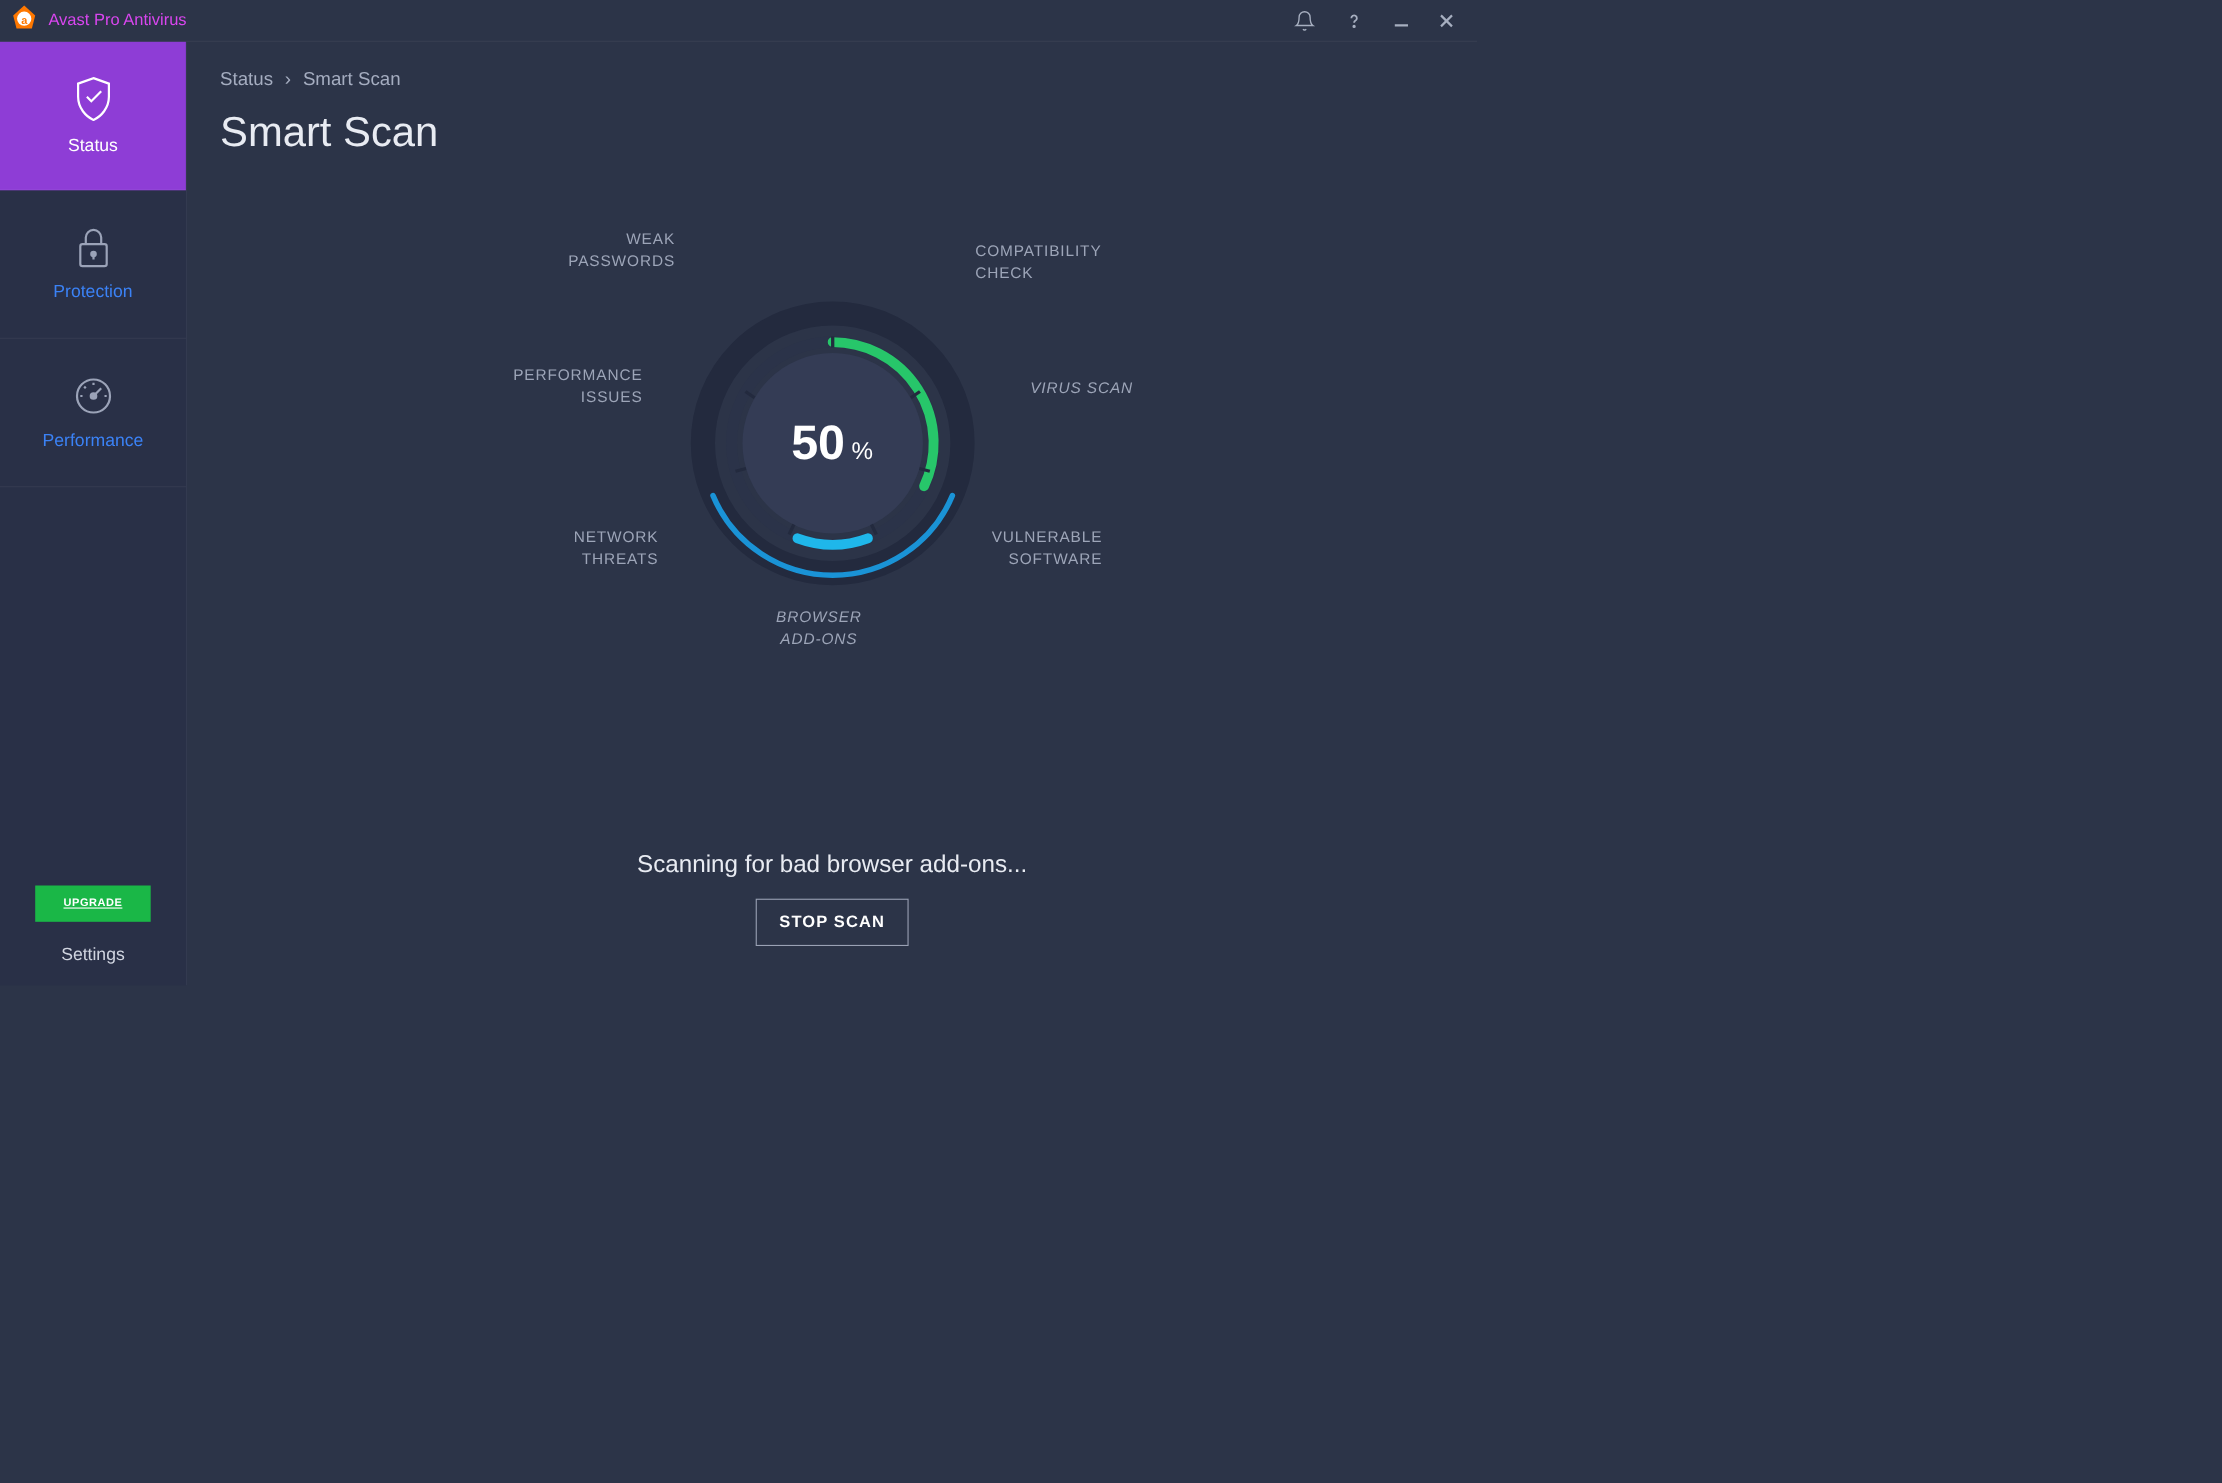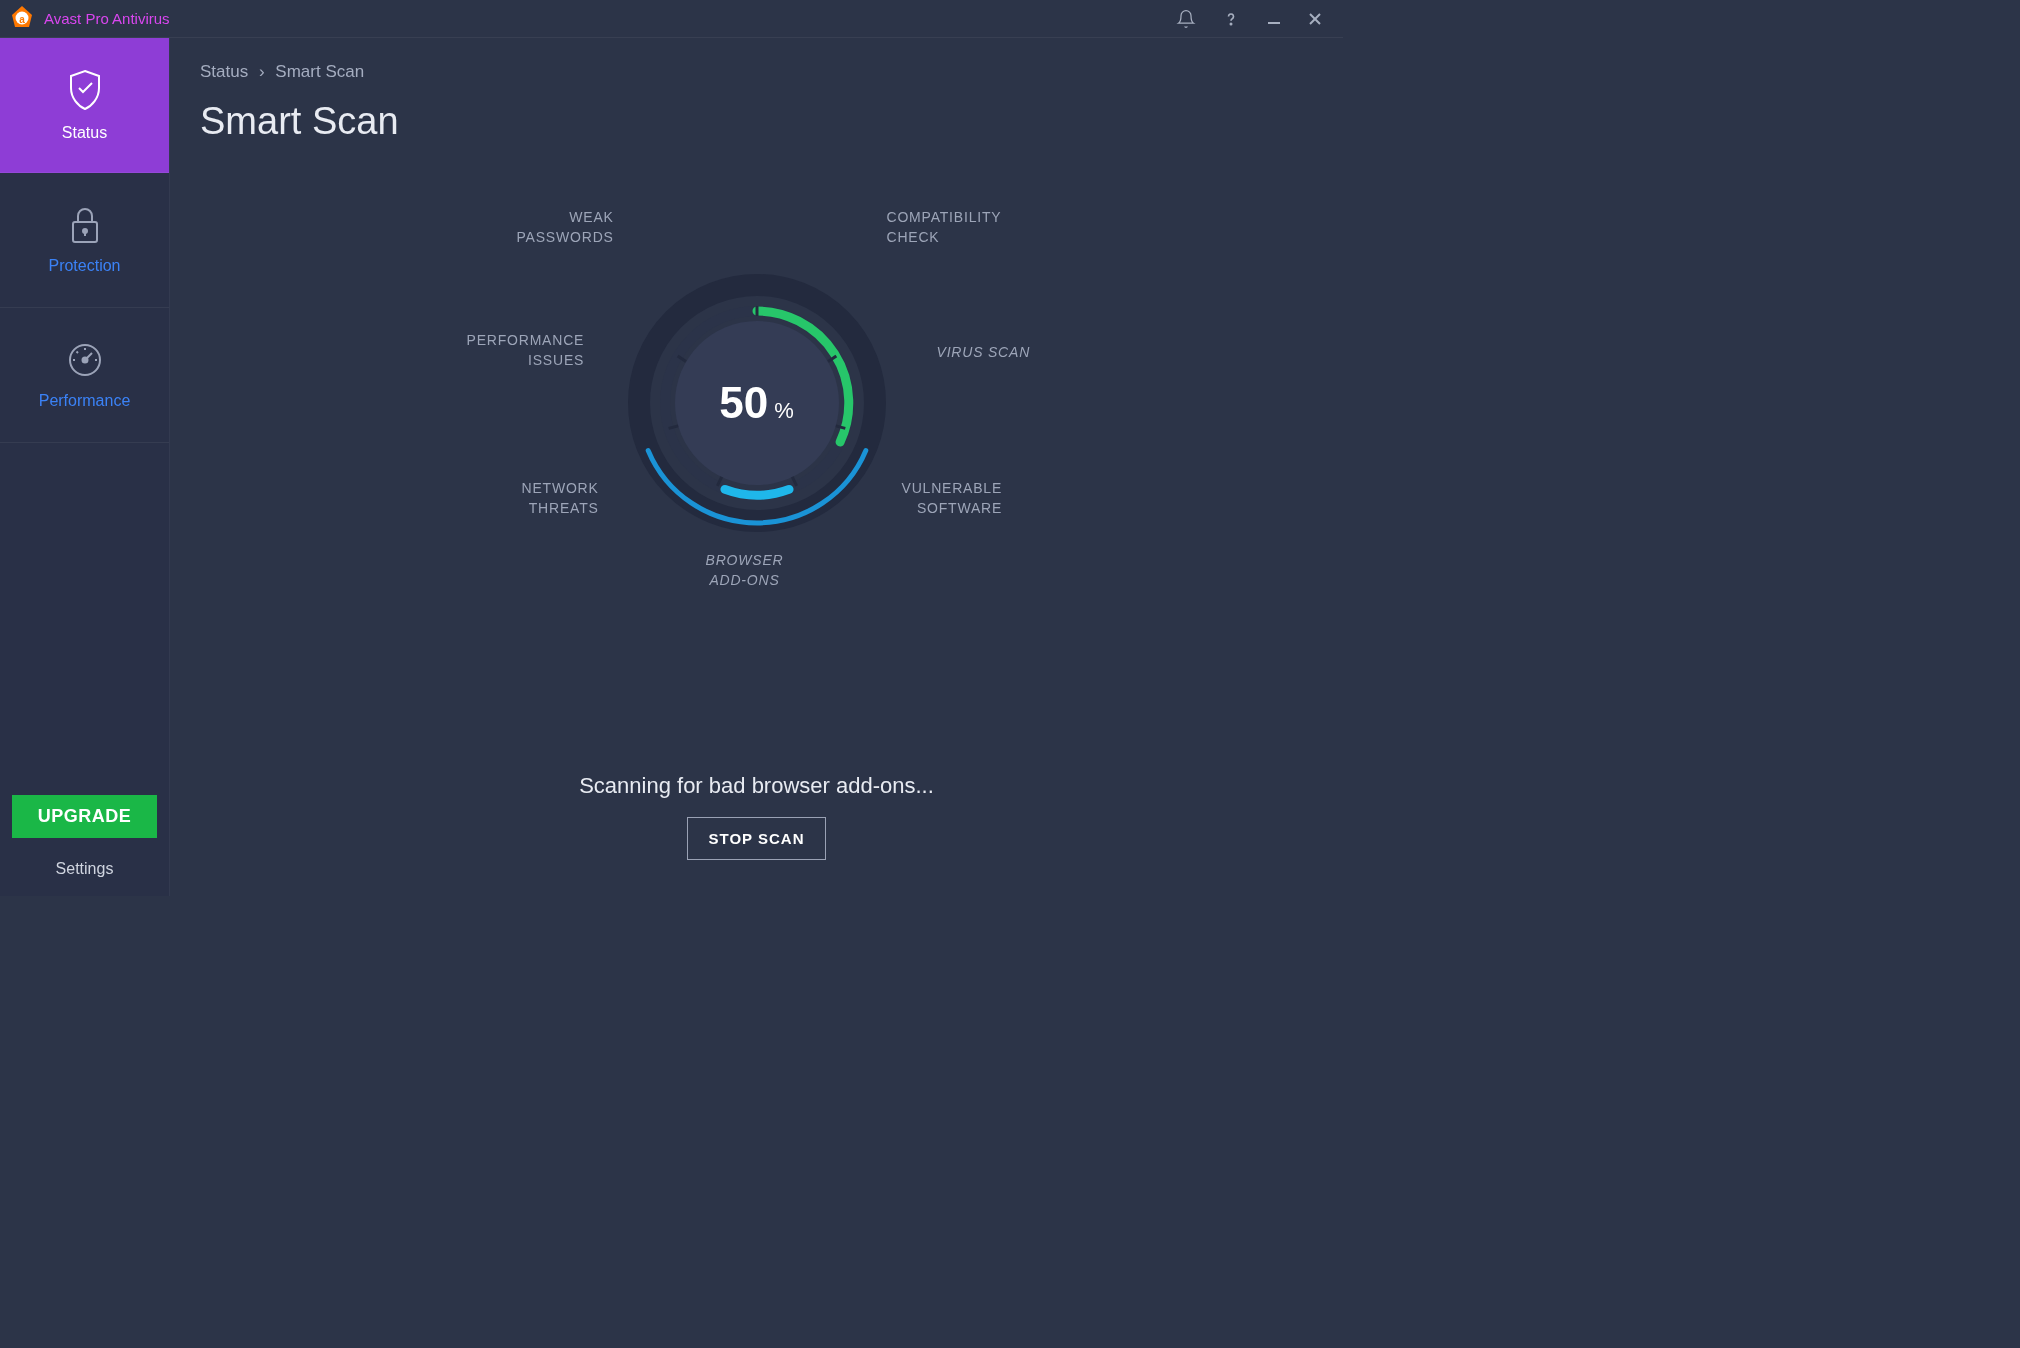--- a/index.html
+++ b/index.html
@@ -84,25 +84,26 @@
       margin-top: auto;
       display: flex;
       flex-direction: column;
       align-items: center;
     }
     .upgrade-btn {
       background: #1ab747;
       color: #ffffff;
       border: none;
       padding: 11px 26px;
-      font-size: 18px;
+      font-size: 10px;
       font-weight: 600;
       letter-spacing: 0.5px;
       cursor: pointer;
       margin-bottom: 22px;
+      text-decoration: underline;
     }
     .settings-link {
       color: #d0d5e0;
       font-size: 16px;
       cursor: pointer;
       margin-bottom: 18px;
     }
     .main {
       flex: 1;
       padding: 24px 30px;
@@ -315,21 +316,21 @@
           </g>
         </svg>
 
         <div class="dial-percent">
           <span class="dial-percent-number">50</span>
           <span class="dial-percent-sign">%</span>
         </div>
 
         <div class="scan-label" style="left:110px; top:5px; text-align:right;">WEAK
 PASSWORDS</div>
-        <div class="scan-label" style="left:480px; top:5px; text-align:left;">COMPATIBILITY
+        <div class="scan-label" style="left:480px; top:16px; text-align:left;">COMPATIBILITY
 CHECK</div>
         <div class="scan-label" style="left:60px; top:128px; text-align:right;">PERFORMANCE
 ISSUES</div>
         <div class="scan-label" style="left:530px; top:140px;font-style:italic;">VIRUS SCAN</div>
         <div class="scan-label" style="left:115px; top:276px; text-align:right;">NETWORK
 THREATS</div>
         <div class="scan-label" style="left:495px; top:276px; text-align:right;">VULNERABLE
 SOFTWARE</div>
         <div class="scan-label" style="left:299px; top:348px;font-style:italic;">BROWSER
 ADD-ONS</div>

